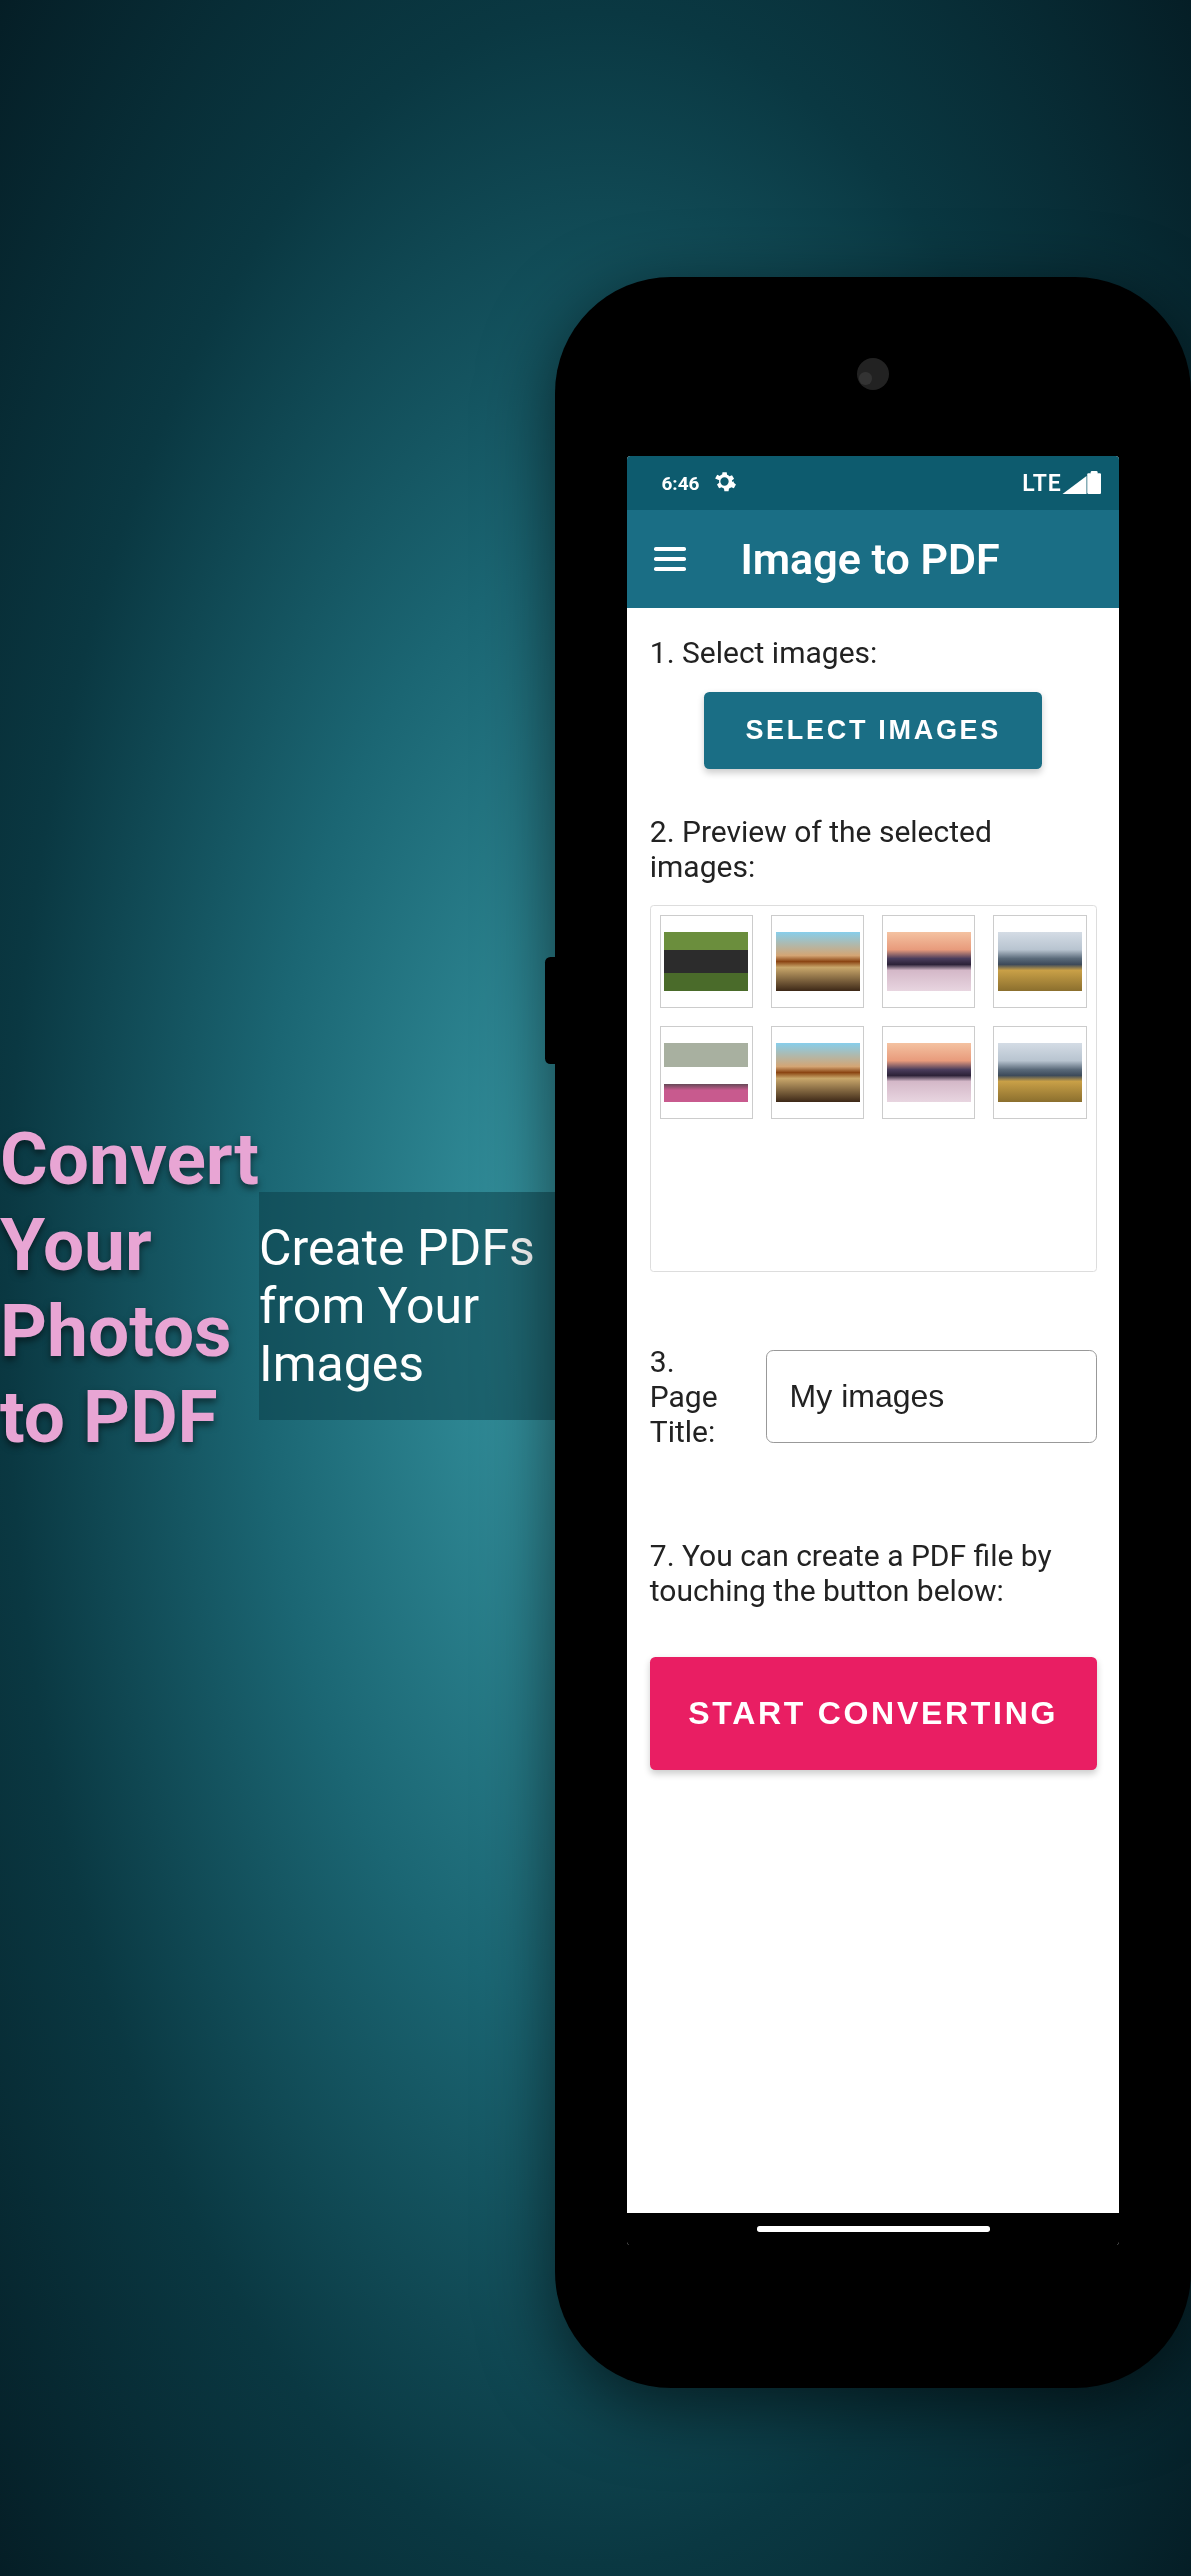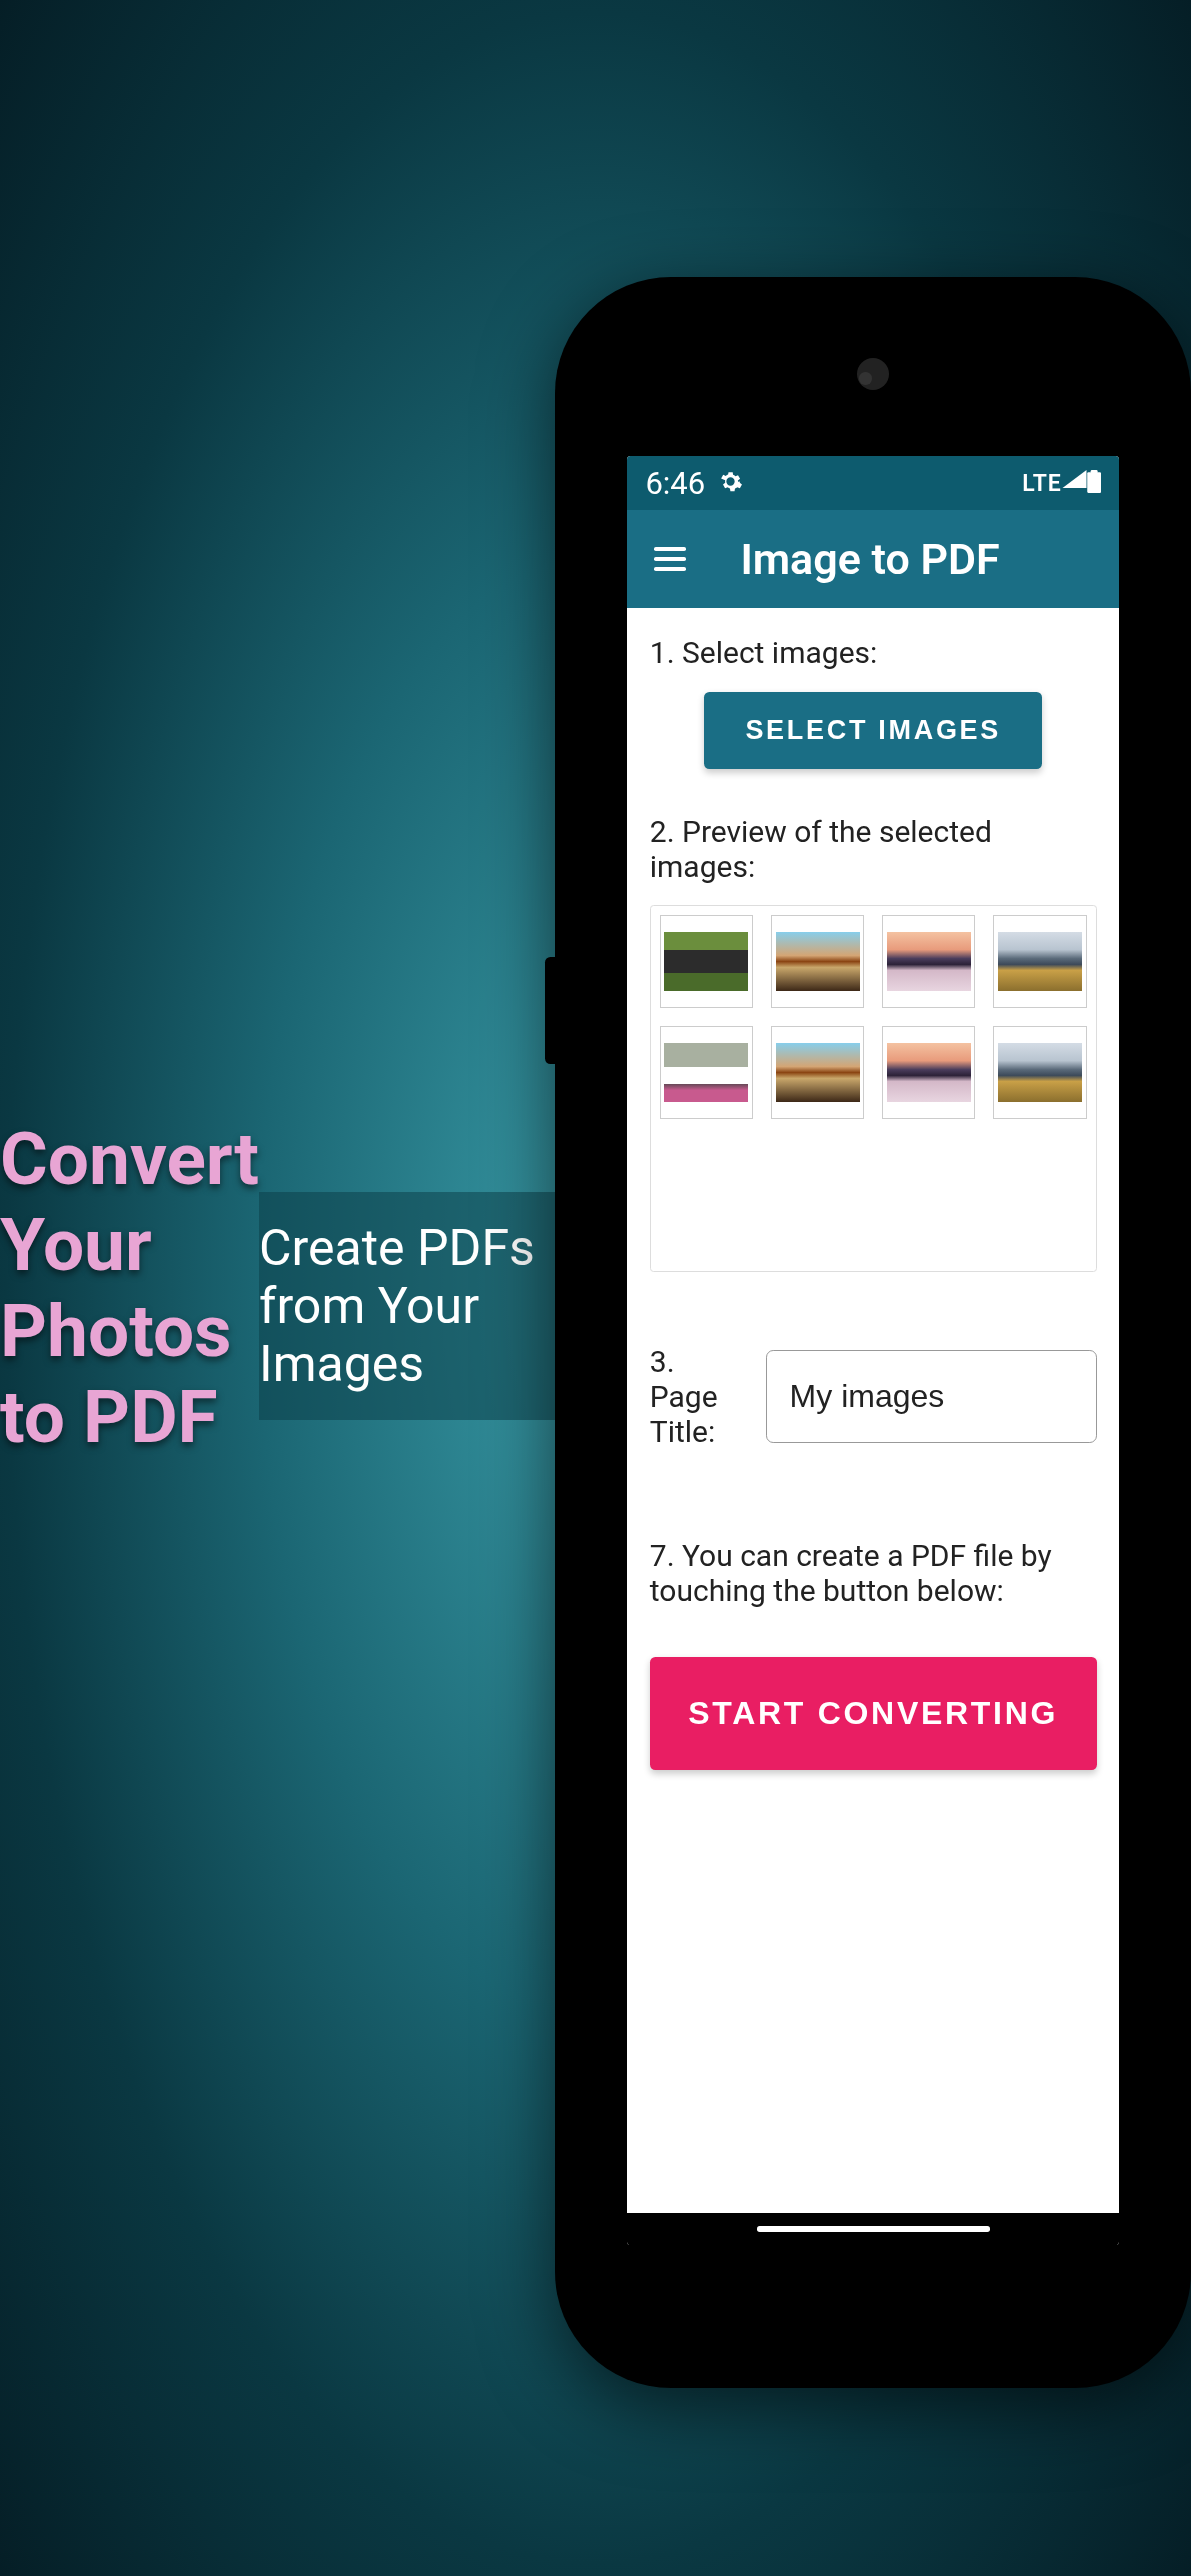--- a/index.html
+++ b/index.html
@@ -105,26 +105,27 @@
       justify-content: space-between;
       padding: 0 18px;
       color: #fff;
     }
     .status-left {
       display: flex;
       align-items: center;
       gap: 12.5px;
     }
     .status-time {
-      font-size: 31px;
-      font-weight: 400;
+      font-size: 19px;
+      font-weight: 700;
+      margin-left: 16px;
     }
     .status-right {
       display: flex;
-      align-items: flex-start;
+      align-items: flex-end;
     }
     .status-lte {
       font-size: 23px;
       font-weight: 600;
       letter-spacing: 0.9px;
     }
     .app-bar {
       height: 98px;
       background: #1a6e85;
       display: flex;

